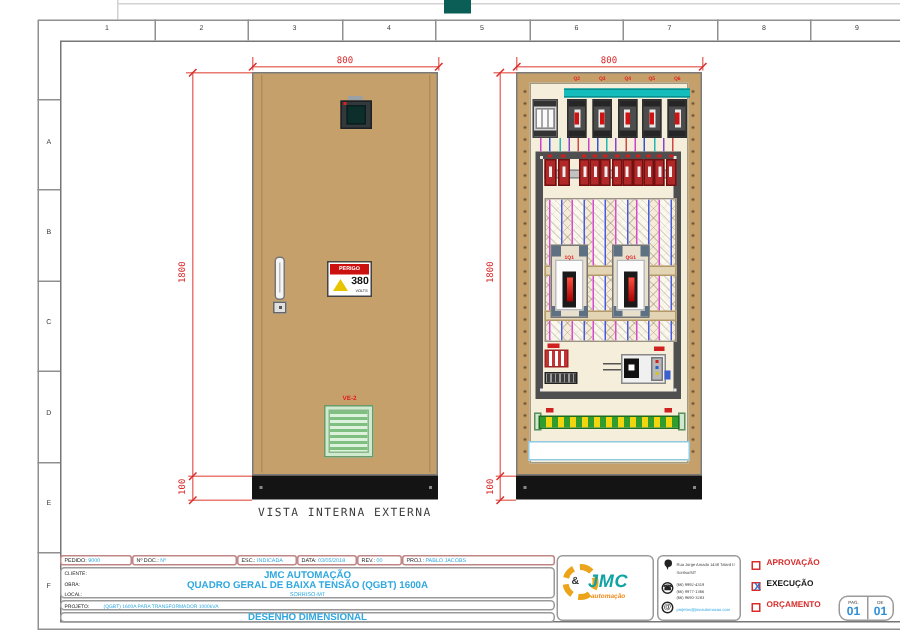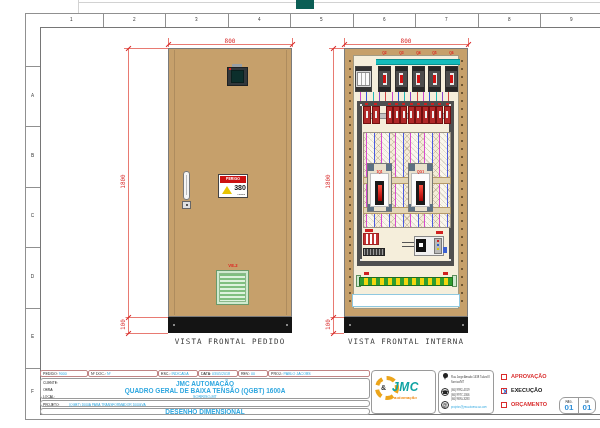--- a/index.html
+++ b/index.html
@@ -133,21 +133,21 @@
   <div class="a" style="left:233px;top:191px;width:14px;font-size:6px;color:#111;text-align:center;transform:scale(.42);transform-origin:50% 50%;white-space:nowrap">VOLTS</div>
 
   <div class="a" style="left:217px;top:263px;width:32px;font-size:6px;font-weight:bold;color:#e02020;text-align:center;transform:scale(.7);transform-origin:50% 50%">VE-2</div>
   <div class="a" style="left:216px;top:270px;width:33px;height:35px;background:#cfeacf;border:1px solid #6a9a6a"></div>
   <div class="a" style="left:219px;top:273px;width:27px;height:29px;background:repeating-linear-gradient(180deg,#7fbf7f 0 2px,#ddf2dd 2px 4px);border:1px solid #8ab88a"></div>
 
   <div class="a" style="left:168px;top:317px;width:124px;height:16px;background:#141414"></div>
   <div class="a" style="left:173px;top:324px;width:2px;height:2px;background:#888"></div>
   <div class="a" style="left:286px;top:324px;width:2px;height:2px;background:#888"></div>
 
-  <div class="a cap" style="left:160px;top:337px;width:140px">VISTA FRONTAL PEDIDO</div>
+  <div class="a cap" style="left:160px;top:337px;width:140px">VISTA INTERNA EXTERNA</div>
 
   <div class="a" style="left:344px;top:48px;width:124px;height:269px;background:#c6a06b;border:1px solid #7a7a7a"></div>
   <div class="a raildots" style="left:347px;top:57px;width:6px;height:248px"></div>
   <div class="a raildots" style="left:459px;top:57px;width:6px;height:248px"></div>
   <div class="a" style="left:353px;top:55px;width:106px;height:254px;background:#f5eedb;border:1px solid #a39a82"></div>
 
   <div class="a" style="left:376px;top:59px;width:84px;height:6px;background:#14bcbc;border-top:1px solid #0a8f8f;border-bottom:1px solid #0a8f8f"></div>
   <div class="a" style="left:355px;top:66px;width:17px;height:26px;background:#d6d6d6;border:1px solid #444"></div>
   <div class="a" style="left:356px;top:67px;width:15px;height:4px;background:#333"></div>
   <div class="a" style="left:356px;top:87px;width:15px;height:4px;background:#333"></div>
@@ -193,21 +193,20 @@
   <div class="a" style="left:443px;top:272px;width:5px;height:3px;background:#d02020"></div>
   <div class="a" style="left:356px;top:275px;width:5px;height:12px;background:#cfe8cf;border:1px solid #5d8f5d"></div>
   <div class="a" style="left:452px;top:275px;width:5px;height:12px;background:#cfe8cf;border:1px solid #5d8f5d"></div>
   <div class="a" style="left:359px;top:277px;width:94px;height:9px;background:repeating-linear-gradient(90deg,#2f9e2f 0 4px,#f2d50f 4px 8px);border:1px solid #1f6e1f"></div>
   <div class="a" style="left:352px;top:294px;width:108px;height:13px;background:#fff;border:1px solid #8fc8e0"></div>
 
   <div class="a" style="left:344px;top:317px;width:124px;height:16px;background:#141414"></div>
   <div class="a" style="left:349px;top:324px;width:2px;height:2px;background:#888"></div>
   <div class="a" style="left:462px;top:324px;width:2px;height:2px;background:#888"></div>
 
-  <div class="a cap" style="left:336px;top:337px;width:140px">VISTA FRONTAL INTERNA</div>
 
   <div class="a dimT" style="left:215px;top:36.5px;width:30px">800</div>
   <div class="a dimT" style="left:391px;top:36.5px;width:30px">800</div>
   <div class="a dimT rot" style="left:107px;top:178px;width:30px">1800</div>
   <div class="a dimT rot" style="left:312px;top:178px;width:30px">1800</div>
   <div class="a dimT rot" style="left:107px;top:321px;width:30px">100</div>
   <div class="a dimT rot" style="left:312px;top:321px;width:30px">100</div>
 
   <div id="infoRow" class="a">
       <div class="a rbx" style="left: 40px; top: 370px; width: 48px; height: 7px; overflow: hidden;">

